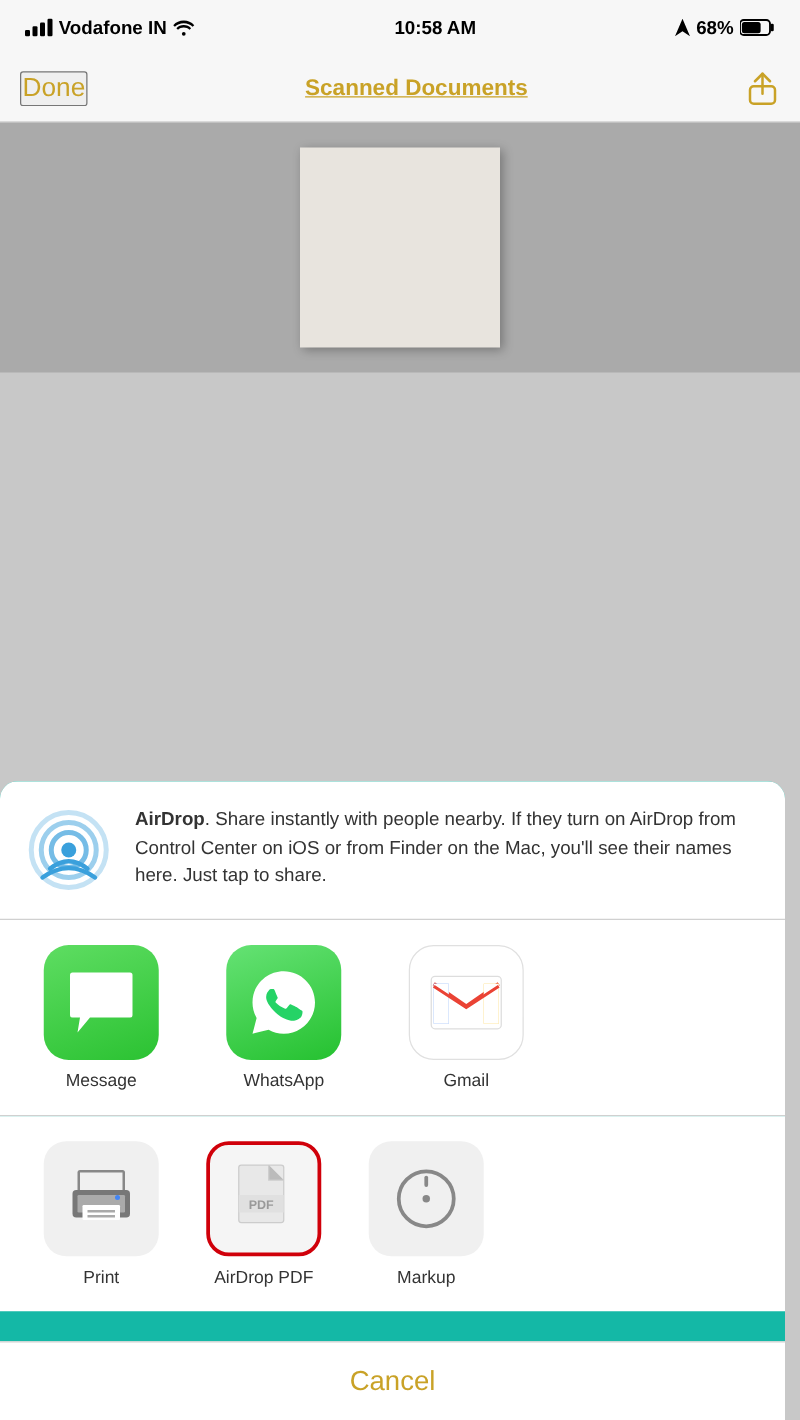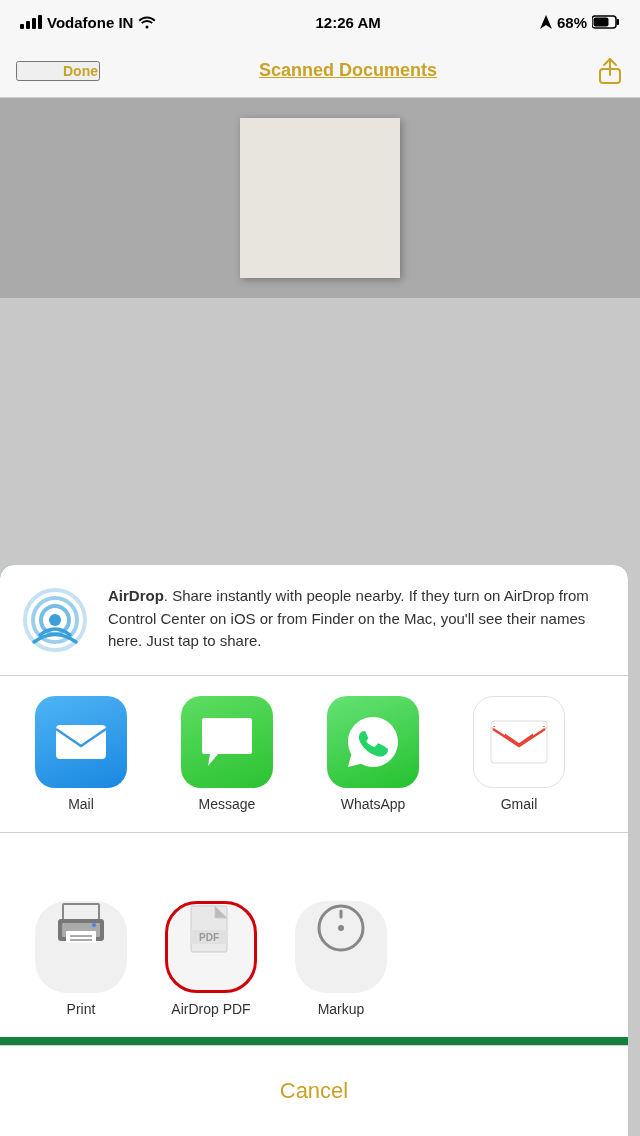--- a/index.html
+++ b/index.html
@@ -32,23 +32,22 @@
       height: 54px;
       background: #f7f7f7;
       border-bottom: 1px solid #d0d0d0;
       display: flex;
       align-items: center;
       justify-content: space-between;
       padding: 0 16px;
     }
     .nav-done {
       color: #c9a227;
-      font-size: 14px;
-      font-weight: 700;
-      padding-left: 45px;
+      font-size: 21px;
+      font-weight: 400;
     }
     .nav-title {
       color: #c9a227;
       font-size: 18px;
       font-weight: 600;
       text-decoration: underline;
     }
     .nav-share {
       width: 28px;
       height: 28px;
@@ -73,21 +72,21 @@
       box-shadow: 2px 2px 8px rgba(0,0,0,0.3);
       position: relative;
     }
 
     
     .share-sheet {
       position: absolute;
       bottom: 0;
       left: 0;
       right: 12px;
-      background: #15803d;
+      background: #14b8a6;
       border-radius: 14px 14px 0 0;
       overflow: hidden;
     }
 
     
     .airdrop-section {
       background: white;
       padding: 20px;
       display: flex;
       align-items: flex-start;
@@ -162,42 +161,41 @@
       display: flex;
       flex-direction: column;
       align-items: center;
       gap: 8px;
       width: 130px;
     }
     .action-icon-box {
       width: 92px;
       height: 92px;
       background: #f0f0f0;
-      border-radius: 32px;
-      display: flex;
-      align-items: flex-start;
-      justify-content: center;
-      margin-top: 48px;
+      border-radius: 18px;
+      display: flex;
+      align-items: center;
+      justify-content: center;
     }
     .action-icon-box.highlighted {
       border: 3px solid #d0000a;
       background: #f5f5f5;
     }
     .action-label {
       font-size: 14px;
       color: #333;
       text-align: center;
     }
 
     
     .cancel-section {
       background: white;
       border-top: 1px solid #d0d0d0;
-      margin-top: 8px;
-      padding: 32px;
+      margin-top: 24px;
+      padding: 18px;
       display: flex;
       justify-content: center;
     }
     .cancel-btn {
       font-size: 22px;
       color: #c9a227;
       font-weight: 400;
       background: none;
       border: none;
       cursor: pointer;
@@ -223,21 +221,21 @@
       <span style="height:14px"></span>
     </div>
     <span>Vodafone IN</span>
 
     <svg width="18" height="14" viewBox="0 0 18 14">
       <path d="M9 10.5a1.5 1.5 0 110 3 1.5 1.5 0 010-3z" fill="#000"></path>
       <path d="M9 7C10.8 7 12.4 7.7 13.6 8.8l1.3-1.3A8 8 0 009 5a8 8 0 00-5.9 2.5l1.3 1.3C5.6 7.7 7.2 7 9 7z" fill="#000"></path>
       <path d="M9 3.5C11.8 3.5 14.3 4.6 16.1 6.4l1.3-1.3A11.5 11.5 0 009 1.5 11.5 11.5 0 00.6 5.1L1.9 6.4C3.7 4.6 6.2 3.5 9 3.5z" fill="#000"></path>
     </svg>
   </div>
-  <div class="status-center">12:26 AM</div>
+  <div class="status-center">10:58 AM</div>
   <div class="status-right">
 
     <svg width="12" height="14" viewBox="0 0 12 14">
       <path d="M6 0L12 14L6 10L0 14Z" fill="#000"></path>
     </svg>
     <span>68%</span>
     <svg width="28" height="14" viewBox="0 0 28 14">
       <rect x="0" y="1" width="24" height="12" rx="3" ry="3" stroke="#000" stroke-width="1.5" fill="none"></rect>
       <rect x="24.5" y="4" width="2.5" height="6" rx="1" fill="#000"></rect>
       <rect x="1.5" y="2.5" width="15" height="9" rx="2" fill="#000"></rect>
@@ -277,29 +275,20 @@
       </svg>
     </div>
     <div class="airdrop-text">
       <strong>AirDrop</strong><span>. Share instantly with people nearby. If they turn on AirDrop from Control Center on iOS or from Finder on the Mac, you'll see their names here. Just tap to share.</span>
     </div>
   </div>
 
   <div class="apps-section">
     <div class="apps-row">
 
-      <div class="app-item">
-        <div class="app-icon mail-icon">
-          <svg width="52" height="36" viewBox="0 0 52 36">
-            <rect x="1" y="1" width="50" height="34" rx="4" fill="white"></rect>
-            <path d="M1 5 L26 22 L51 5" stroke="#3a9be0" stroke-width="2.5" fill="none"></path>
-          </svg>
-        </div>
-        <span class="app-label">Mail</span>
-      </div>
 
       <div class="app-item">
         <div class="app-icon message-icon">
           <svg width="58" height="52" viewBox="0 0 58 52">
             <path d="M4 4 Q4 2 6 2 L52 2 Q54 2 54 4 L54 36 Q54 38 52 38 L20 38 L10 50 L12 38 L6 38 Q4 38 4 36 Z" fill="white"></path>
           </svg>
         </div>
         <span class="app-label">Message</span>
       </div>
 

